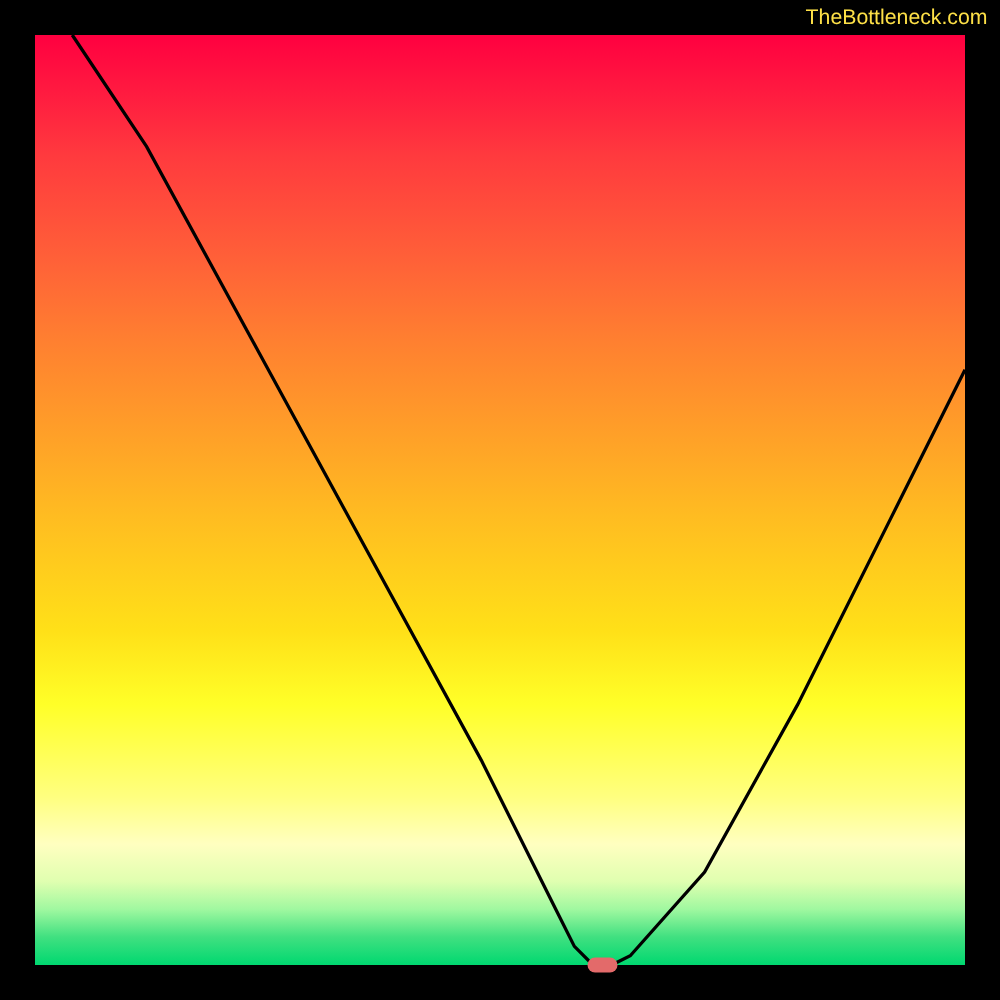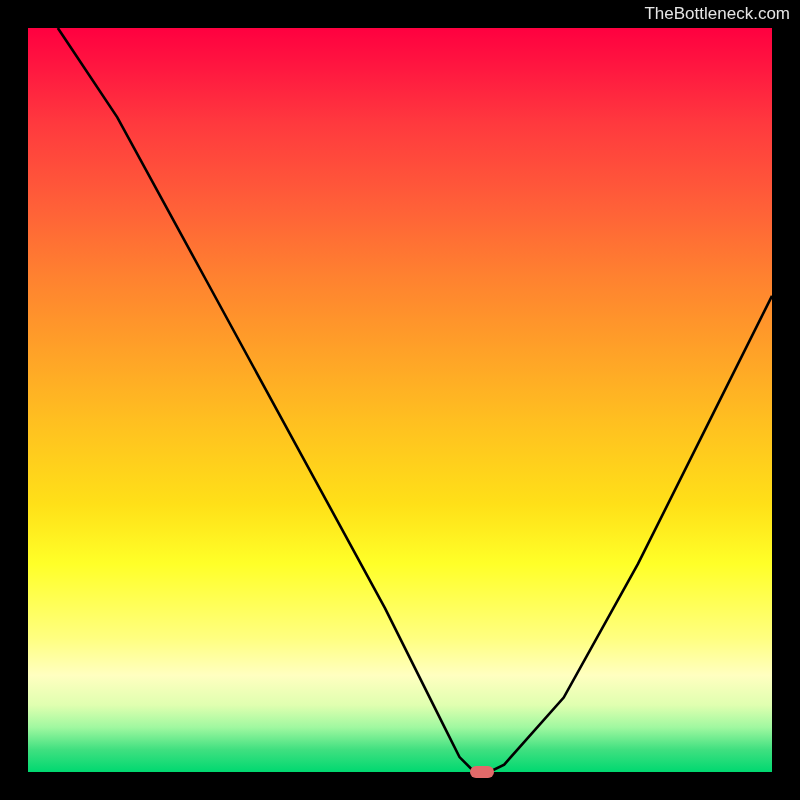--- a/index.html
+++ b/index.html
@@ -15,21 +15,21 @@
  #ffc020 53%,
  #ffe018 64%,
  #ffff28 72%,
  #ffff80 82%,
  #ffffc0 87%,
  #e0ffb0 91%,
  #a0f8a0 94%,
  #40e080 97%,
  #00d870 100%)}
 svg{position:absolute;left:0;top:0}
-.wm{position:absolute;top:4px;right:10px;font:17px Arial,Helvetica,sans-serif;color:#e5e5e5}
+.wm{position:absolute;top:4px;right:10px;font:17px Arial,Helvetica,sans-serif;color:#fde047}
 .dot{position:absolute;width:24px;height:12px;border-radius:6px;background:#e36a6a}
 </style>
 </head>
 <body>
 
 <div class="wrap">
   <div class="plot"></div>
   <svg width="800" height="800">
     <path fill="none" stroke="#000" stroke-width="2.6" d="M 57.8 28.0 L 117.3 117.3 L 206.6 281.0 L 295.8 444.6 L 385.1 608.3 L 444.6 727.4 L 459.5 757.1 L 474.4 772.0 L 489.3 772.0 L 504.2 764.6 L 563.7 697.6 L 638.1 563.7 L 712.5 414.9 L 772.0 295.8"></path>
   </svg>

